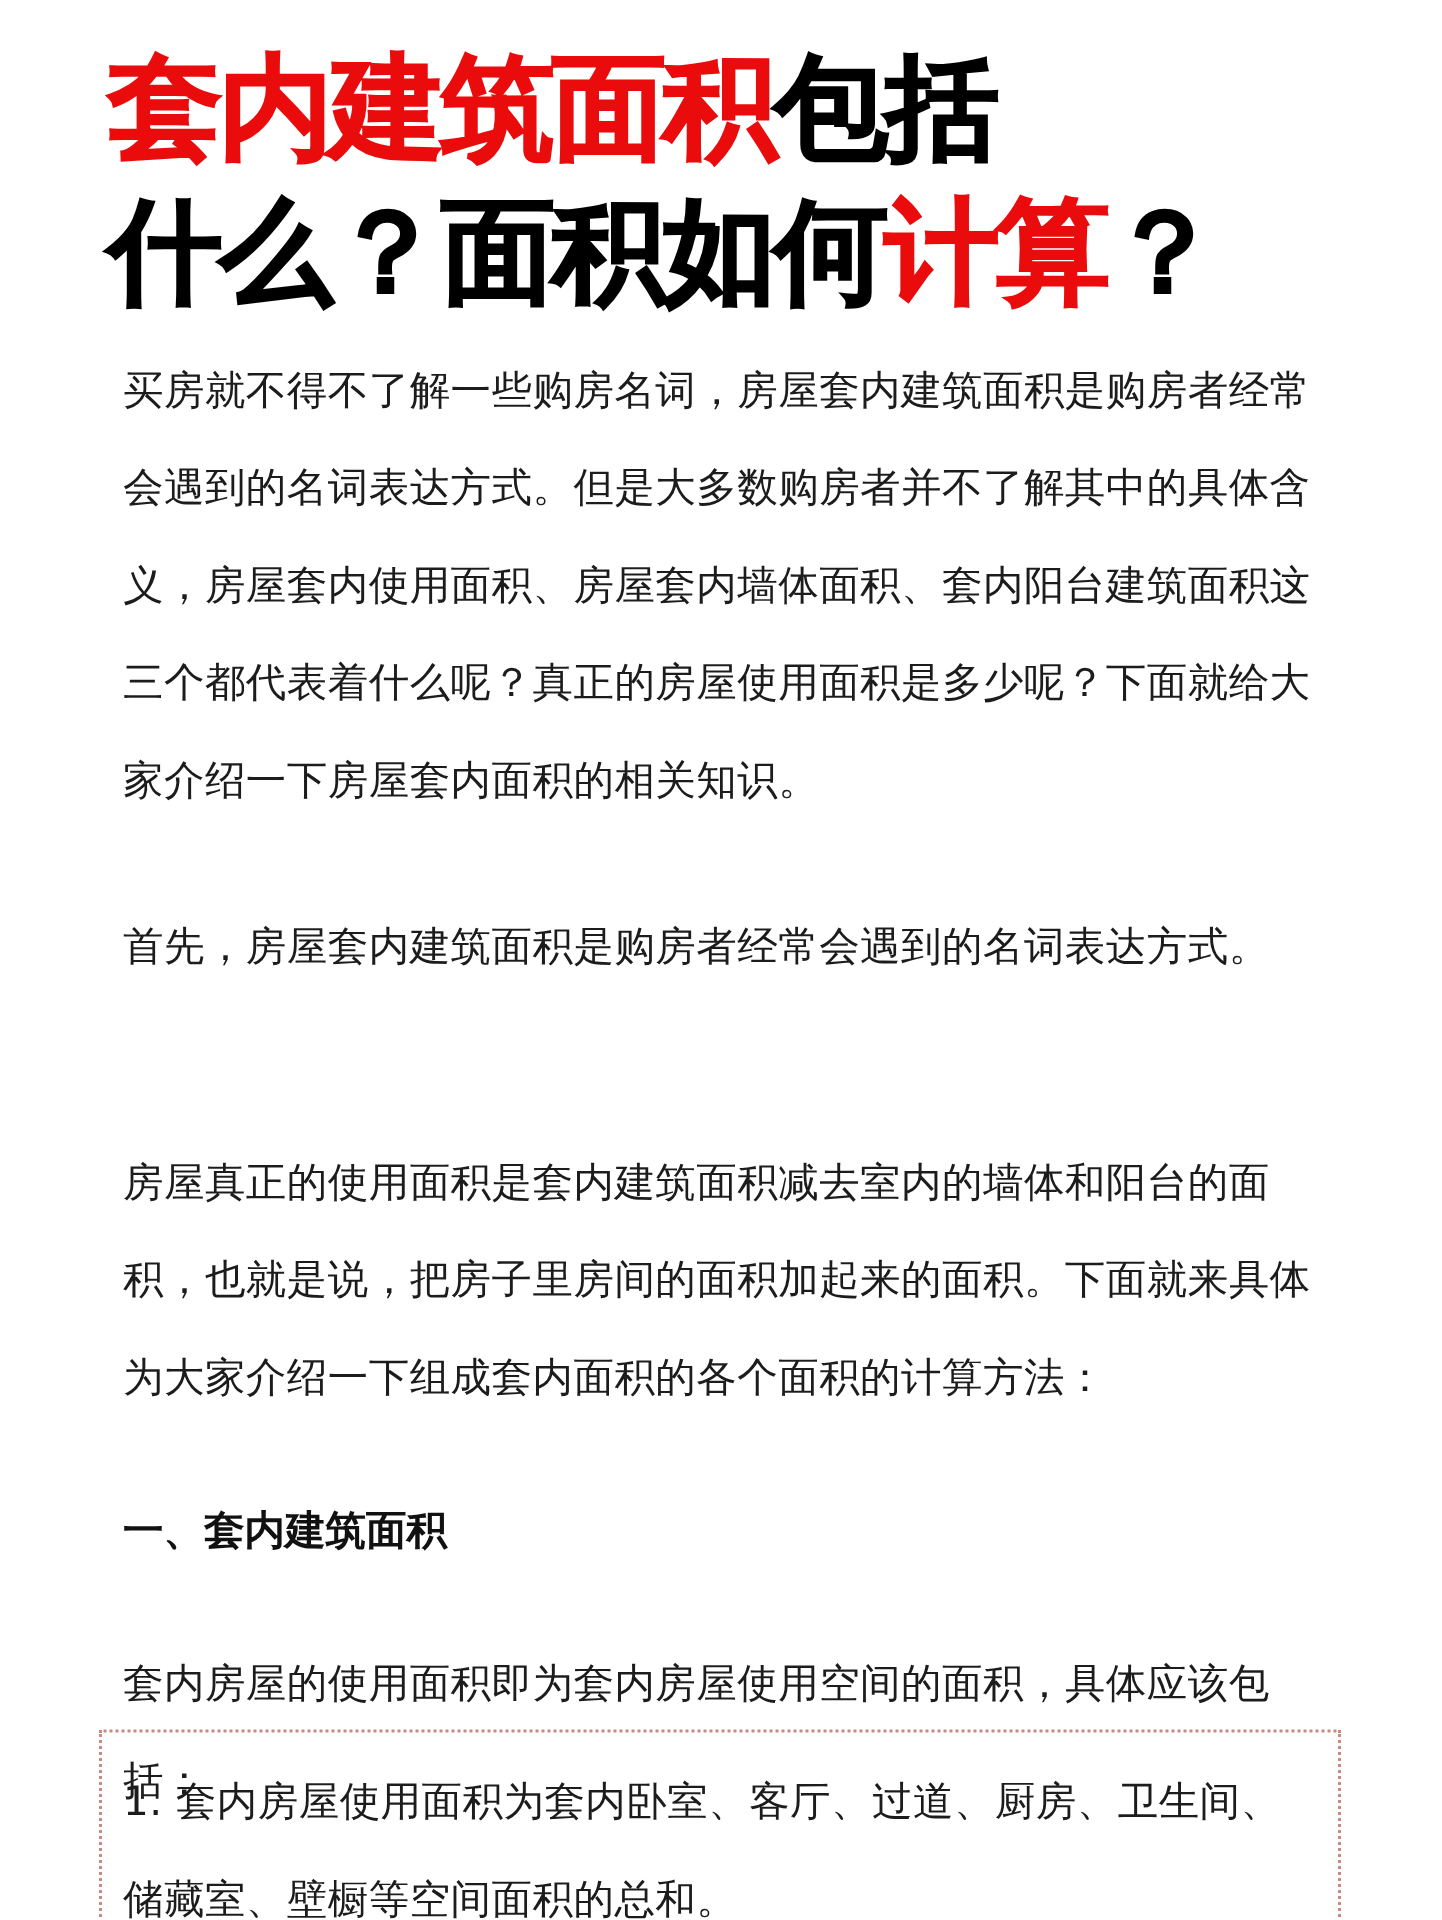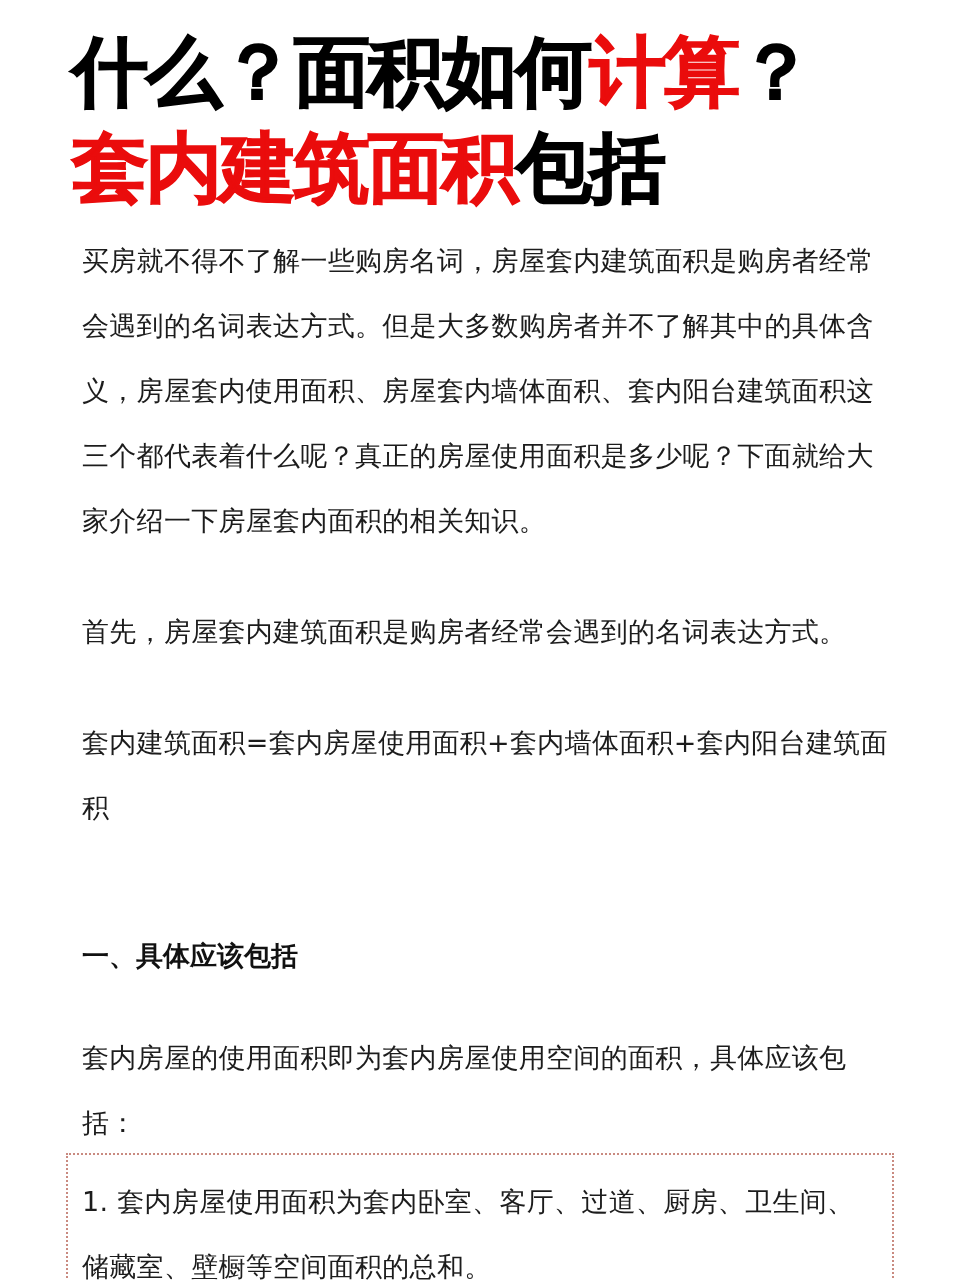--- a/index.html
+++ b/index.html
@@ -60,35 +60,35 @@
       border-bottom: none;
       box-sizing: border-box;
       padding: 14px 14px 0 14px;
     }
   </style>
 </head>
 <body>
 
 <div class="title">
   <div>
-    <span class="blk">什么？面积如何</span><span class="red">计算</span><span class="blk">？</span>
+    <span class="red">套内建筑面积</span><span class="blk">包括</span>
   </div>
   <div>
-    <span class="red">套内建筑面积</span><span class="blk">包括</span>
+    <span class="blk">什么？面积如何</span><span class="red">计算</span><span class="blk">？</span>
   </div>
 </div>
 
 <div class="content">
   <p class="para">买房就不得不了解一些购房名词，房屋套内建筑面积是购房者经常会遇到的名词表达方式。但是大多数购房者并不了解其中的具体含义，房屋套内使用面积、房屋套内墙体面积、套内阳台建筑面积这三个都代表着什么呢？真正的房屋使用面积是多少呢？下面就给大家介绍一下房屋套内面积的相关知识。</p>
   <div class="gap"></div>
   <p class="para">首先，房屋套内建筑面积是购房者经常会遇到的名词表达方式。</p>
   <div class="gap"></div>
-  <p class="para">套内建筑面积=套内房屋使用面积+套内墙体面积+套内阳台建筑面积</p>
   <div class="gap"></div>
+  <p class="para">房屋真正的使用面积是套内建筑面积减去室内的墙体和阳台的面积，也就是说，把房子里房间的面积加起来的面积。下面就来具体为大家介绍一下组成套内面积的各个面积的计算方法：</p>
   <div class="gap"></div>
-  <p class="heading">一、具体应该包括</p>
+  <p class="heading">一、套内建筑面积</p>
   <div class="gap"></div>
   <p class="para">套内房屋的使用面积即为套内房屋使用空间的面积，具体应该包括：</p>
 </div>
 
 <div class="note-box">
   <p class="para">1. 套内房屋使用面积为套内卧室、客厅、过道、厨房、卫生间、储藏室、壁橱等空间面积的总和。</p>
 </div>
 
 </body></html>

